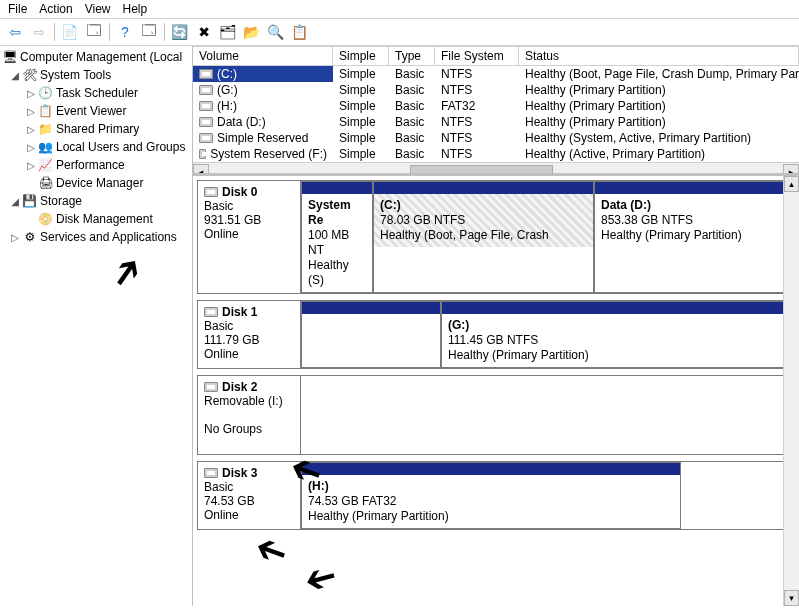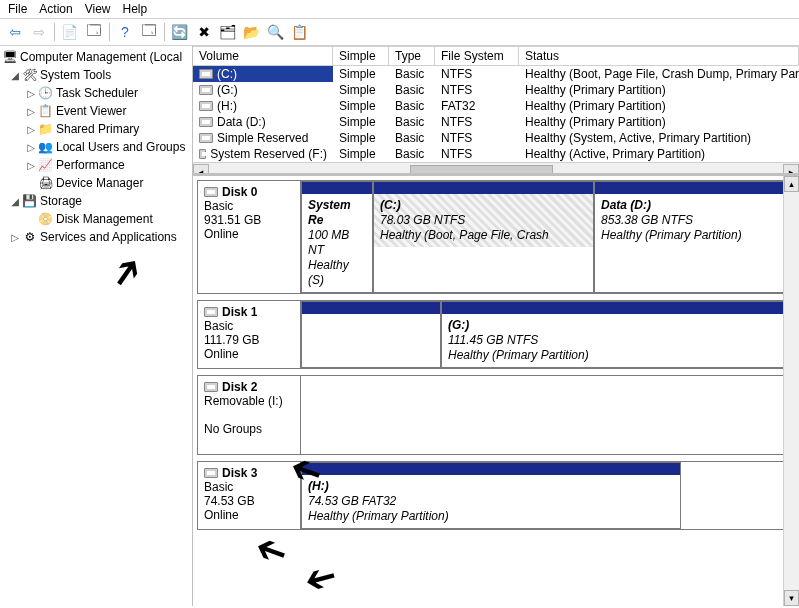--- a/index.html
+++ b/index.html
@@ -117,21 +117,21 @@
     border-right: 1px solid #7a7a7a;
   }
   .disk-info .dname { font-weight: bold; display:flex; align-items:center; gap:4px; }
   .disk-parts { flex: 1; display: flex; }
   .part {
     border: 1px solid #7a7a7a;
     margin: 0;
     display: flex; flex-direction: column;
   }
   .part-bar { height: 12px; background: #1a2a8a; }
-  .part-body { padding: 4px 6px; font-size: 12px; line-height: 15px; font-style: italic; }
+  .part-body { padding: 4px 6px; font-size: 12px; line-height: 15px; }
   .part.sel .part-body {
     background: repeating-linear-gradient(45deg, #f5f5f5 0 3px, #e0e0e0 3px 6px);
   }
   .disk-empty {
     flex:1; padding: 30px 6px 6px;
     color:#000;
   }
   .mini-drive {
     display:inline-block; width:14px; height:10px;
     background:#d0d0d0; border:1px solid #888; border-radius:1px;

